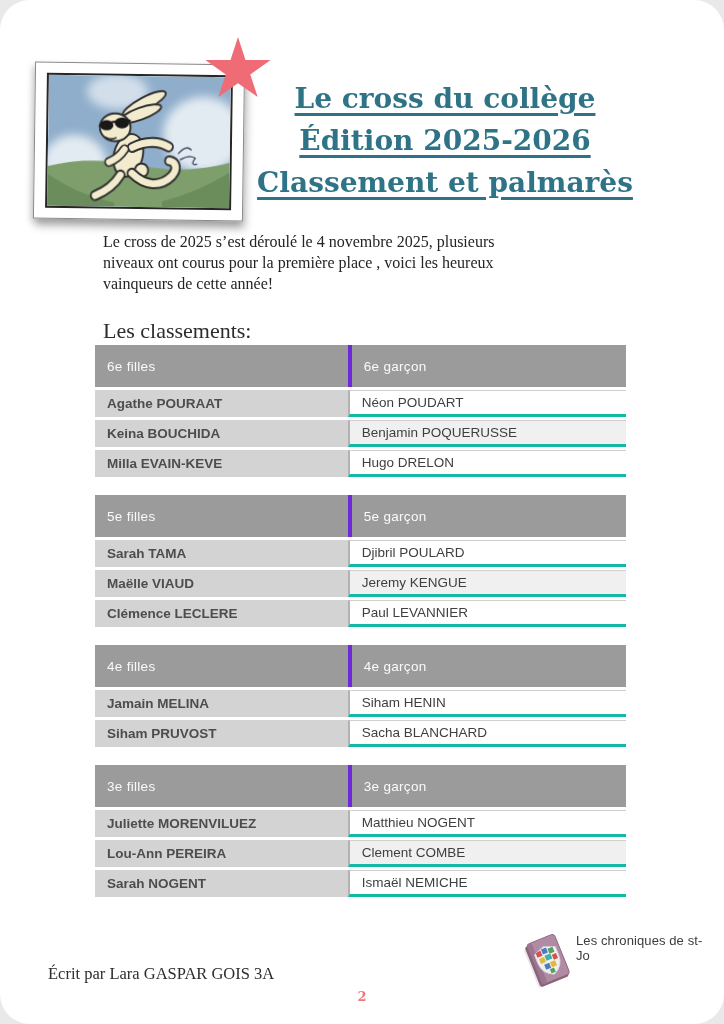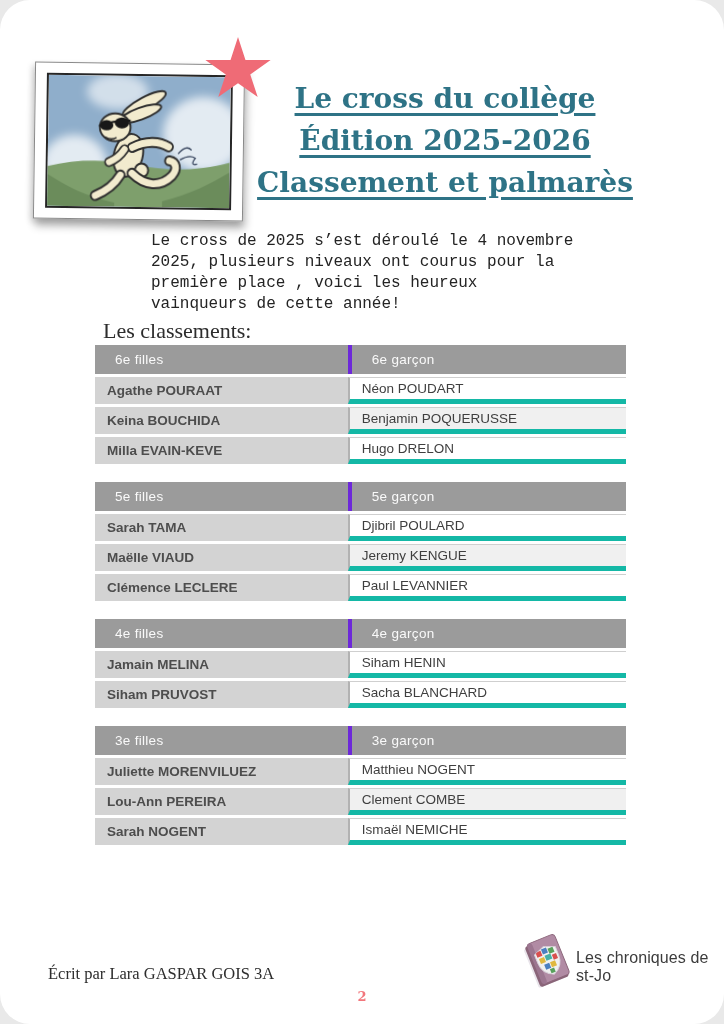--- a/index.html
+++ b/index.html
@@ -41,65 +41,64 @@
     position:absolute;left:252px;top:78px;width:386px;text-align:center;
     font-family:"DejaVu Serif","Liberation Serif",serif;font-weight:700;
     font-size:28px;line-height:42px;color:var(--title-color);
   }
   .title-block .tline span{
     text-decoration:underline;text-decoration-thickness:2.5px;text-underline-offset:5px;
   }
   
   .intro{
     position:absolute;left:103px;top:231px;width:424px;
-    font-family:Liberation Mono, monospace;font-size:16px;line-height:21px;
+    font-family:Liberation Serif, serif;font-size:16px;line-height:21px;
     color:#242424;
-    margin-left:48px;
   }
   .classements-label{
     position:absolute;left:103px;top:318px;
     font-family:"Liberation Serif",serif;font-size:22px;color:var(--text-dark);
   }
   
   .tables{position:absolute;left:95px;top:342px;width:531px;}
   table.results{
     width:100%;border-collapse:separate;border-spacing:0 3px;
     margin-bottom:12px;table-layout:fixed;
   }
   table.results th{
     background:var(--table-header-bg);color:var(--table-header-text);
-    font-weight:400;text-align:left;height:29px;padding:0 0 0 20px;
+    font-weight:400;text-align:left;height:42px;padding:0 0 0 12px;
     font-size:13.5px;letter-spacing:.3px;
   }
   table.results th.col-girl{width:47.6%;}
   table.results th.col-boy{border-left:4px solid #6d28d9;}
   table.results td{
     height:27px;padding:0 0 0 12px;font-size:13.5px;white-space:nowrap;
     overflow:hidden;
   }
   td.girl{background:var(--cell-left-bg);font-weight:700;color:#4d4d4d;}
   td.boy{
     background:#ffffff;color:#3f3f3f;
-    border-left:2px solid #b2b2b2;border-top:1px solid #cfcfcf;border-bottom:5px solid #14b8a6;
+    border-left:2px solid #b2b2b2;border-top:1px solid #cfcfcf;border-bottom:3px solid #14b8a6;
   }
   tr.alt td.boy{background:var(--cell-alt-bg);}
   
   .byline{
     position:absolute;left:48px;top:964px;
     font-family:Liberation Serif, serif;font-size:16.5px;color:var(--text-dark);
   }
   .page-number{
     position:absolute;left:0;right:0;top:989px;text-align:center;
     font-family:"DejaVu Serif","Liberation Serif",serif;font-weight:700;
     font-size:13px;color:var(--page-number-color);
   }
   .logo{position:absolute;left:519px;top:926px;width:195px;height:75px;}
   .logo svg{position:absolute;left:0;top:2px;}
   .logo .logo-text{
-    position:absolute;left:57px;top:23px;font-size:16px;color:#3c3c3c;
+    position:absolute;left:57px;top:7px;font-size:13px;color:#3c3c3c;
     letter-spacing:.1px;
   }
 </style>
 </head>
 <body>
 
 <div class="page">
 
   <div class="photo-frame">
     <div class="photo-inner">

